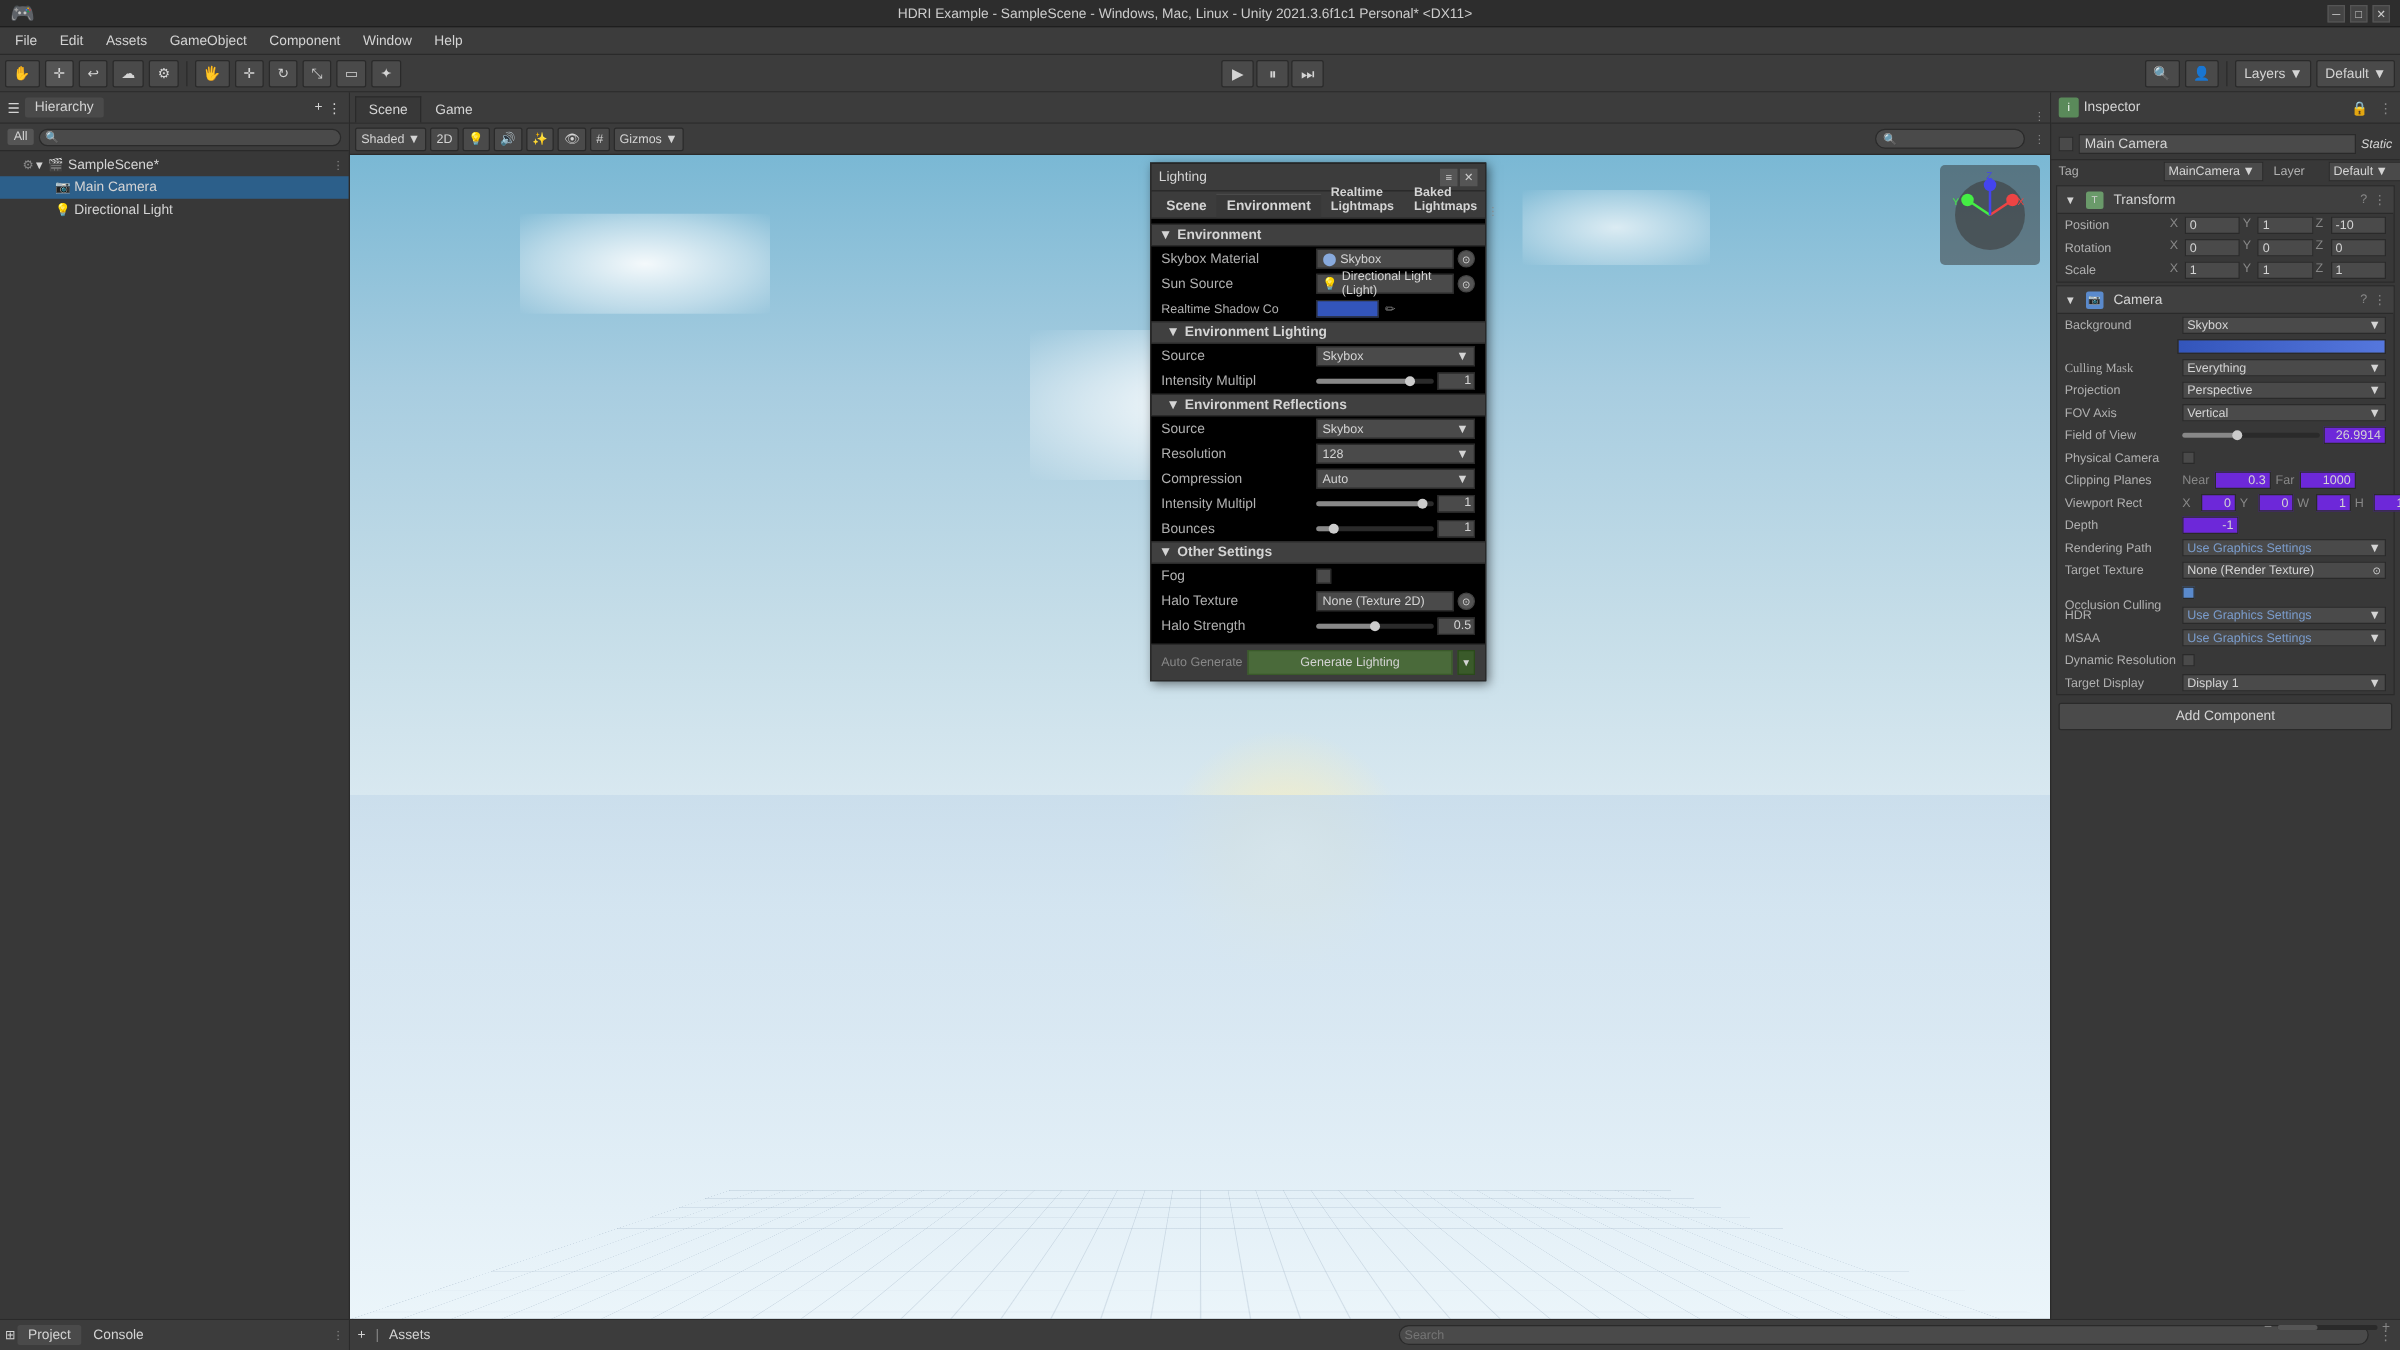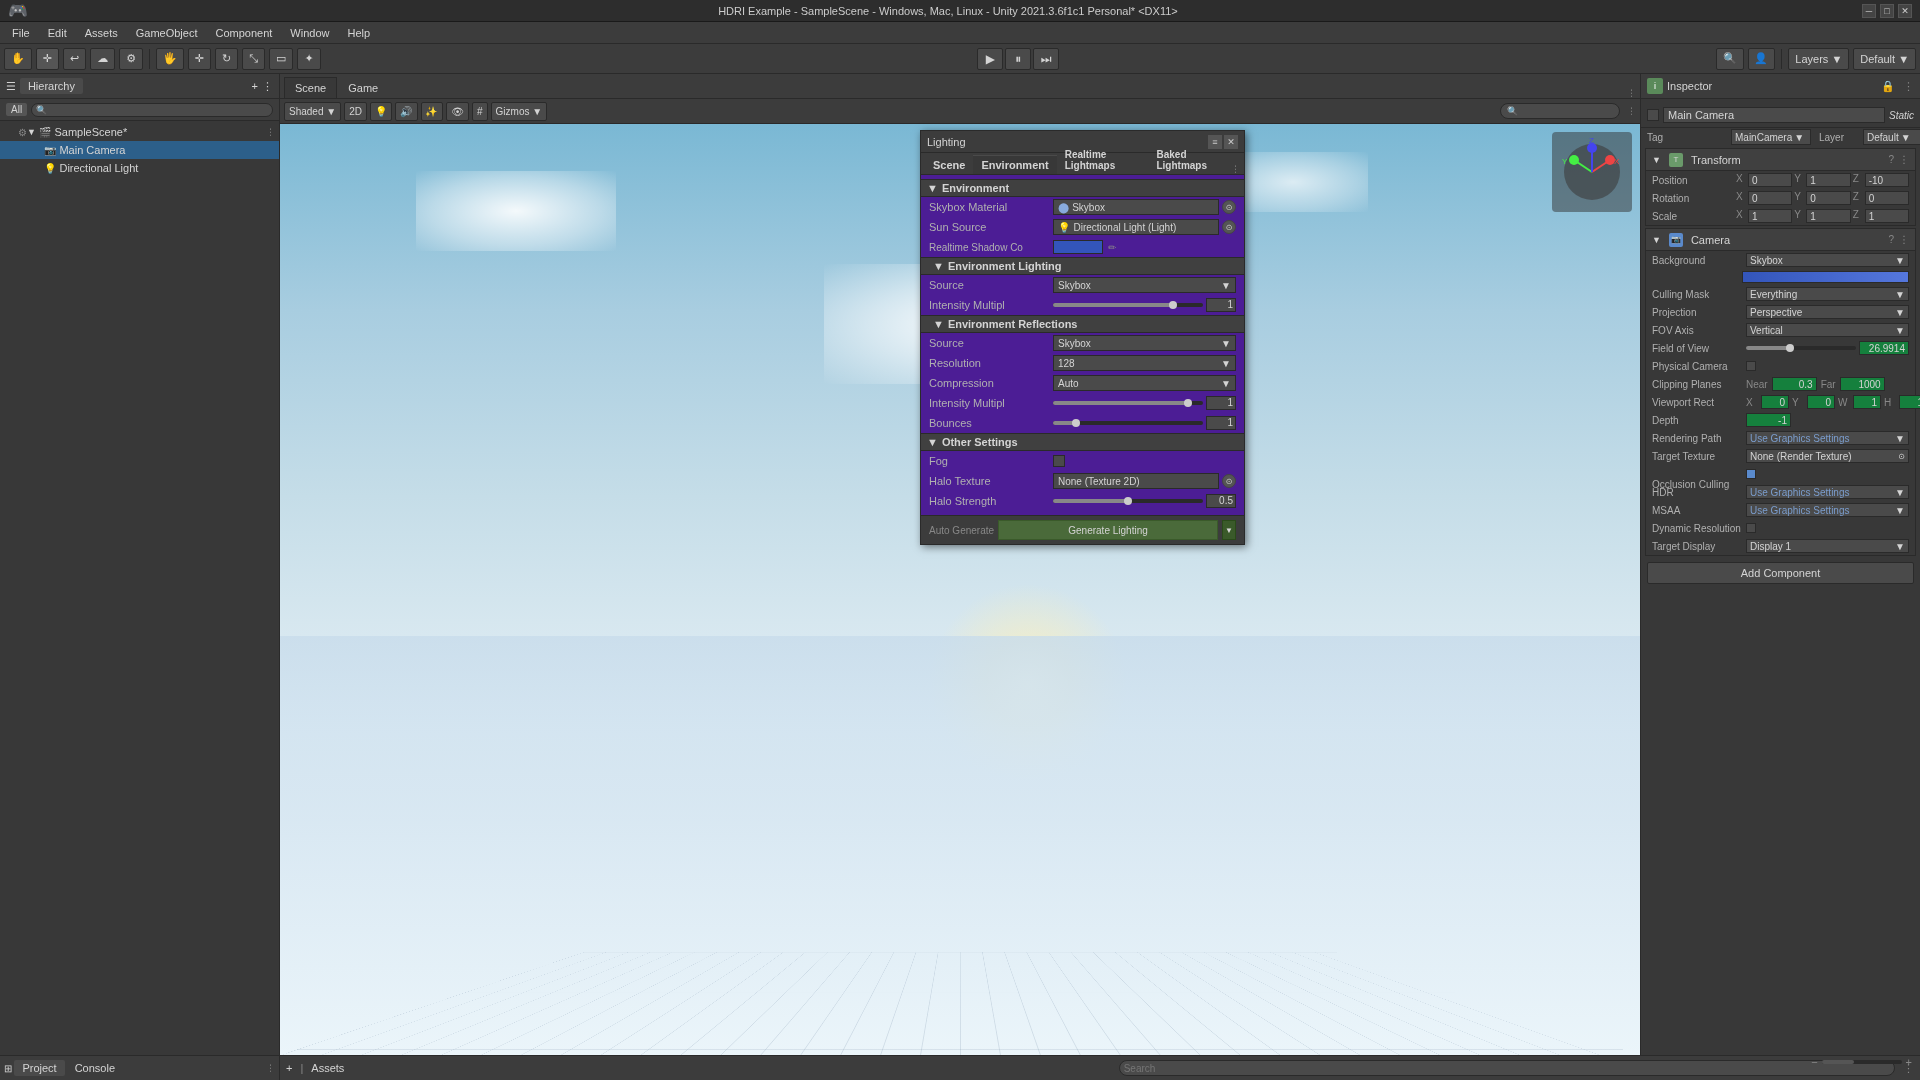--- a/index.html
+++ b/index.html
@@ -242,22 +242,22 @@
       width: 80px; height: 80px;
       background: rgba(50,50,50,0.5);
       border-radius: 4px;
     }
 
     
     #lighting-panel {
       position: absolute;
       top: 45px;
       left: 270px;
-      width: 325px;
-      background: #4c1d95;
+      width: 269px;
+      background: #000000;
       border: 1px solid #2a2a2a;
       box-shadow: 2px 2px 8px rgba(0,0,0,0.5);
       z-index: 100;
     }
     .lighting-header {
       height: 22px;
       background: #3c3c3c;
       border-bottom: 1px solid #2a2a2a;
       display: flex;
       align-items: center;
@@ -633,21 +633,21 @@
     .obj-checkbox { width: 12px; height: 12px; background: #4a4a4a; border: 1px solid #2a2a2a; }
     .obj-name { flex: 1; height: 16px; background: #4a4a4a; border: 1px solid #2a2a2a; padding: 0 4px; font-size: 11px; color: #d4d4d4; display: flex; align-items: center; }
 
     .section-arrow { margin-right: 4px; font-size: 9px; }
 
     .tag-dropdown { height: 16px; padding: 0 3px; background: #4a4a4a; border: 1px solid #2a2a2a; color: #d4d4d4; font-size: 10px; display: flex; align-items: center; gap: 2px; cursor: pointer; min-width: 80px; }
     .layer-dropdown { height: 16px; padding: 0 3px; background: #4a4a4a; border: 1px solid #2a2a2a; color: #d4d4d4; font-size: 10px; display: flex; align-items: center; gap: 2px; cursor: pointer; min-width: 60px; }
 
     .two-icon-row { display: flex; align-items: center; gap: 2px; margin-left: auto; }
 
-    .inspector-large-number { width: 50px; height: 14px; background: #15803d; border: 1px solid #2a2a2a; font-size: 10px; color: #d4d4d4; display: flex; align-items: center; justify-content: flex-end; padding: 0 3px; }
+    .inspector-large-number { width: 50px; height: 14px; background: #6d28d9; border: 1px solid #2a2a2a; font-size: 10px; color: #d4d4d4; display: flex; align-items: center; justify-content: flex-end; padding: 0 3px; }
     .wh-label { font-size: 10px; color: #888; width: 12px; }
 
   </style>
 </head>
 <body>
 
 <div id="title-bar">
   <span style="font-size:16px; margin-right:6px;">🎮</span>
   <span class="title-text">HDRI Example - SampleScene - Windows, Mac, Linux - Unity 2021.3.6f1c1 Personal* &lt;DX11&gt;</span>
   <div class="win-controls">
@@ -895,21 +895,21 @@
           <span class="inspector-label" style="width:90px;">Background</span>
           <div class="inspector-dropdown">
             <span>Skybox</span>
             <span>▼</span>
           </div>
         </div>
 
         <div style="margin:2px 6px 2px 96px; height:12px; background:linear-gradient(90deg,#3355bb,#5577dd); border:1px solid #2a2a2a;"></div>
 
         <div class="inspector-row">
-          <span class="inspector-label" style="width:90px;">Culling Mask</span>
+          <span class="inspector-label" style="width:90px;font-family:Liberation Serif, serif;">Culling Mask</span>
           <div class="inspector-dropdown">
             <span>Everything</span>
             <span>▼</span>
           </div>
         </div>
 
         <div class="inspector-row">
           <span class="inspector-label" style="width:90px;">Projection</span>
           <div class="inspector-dropdown">
             <span>Perspective</span>

